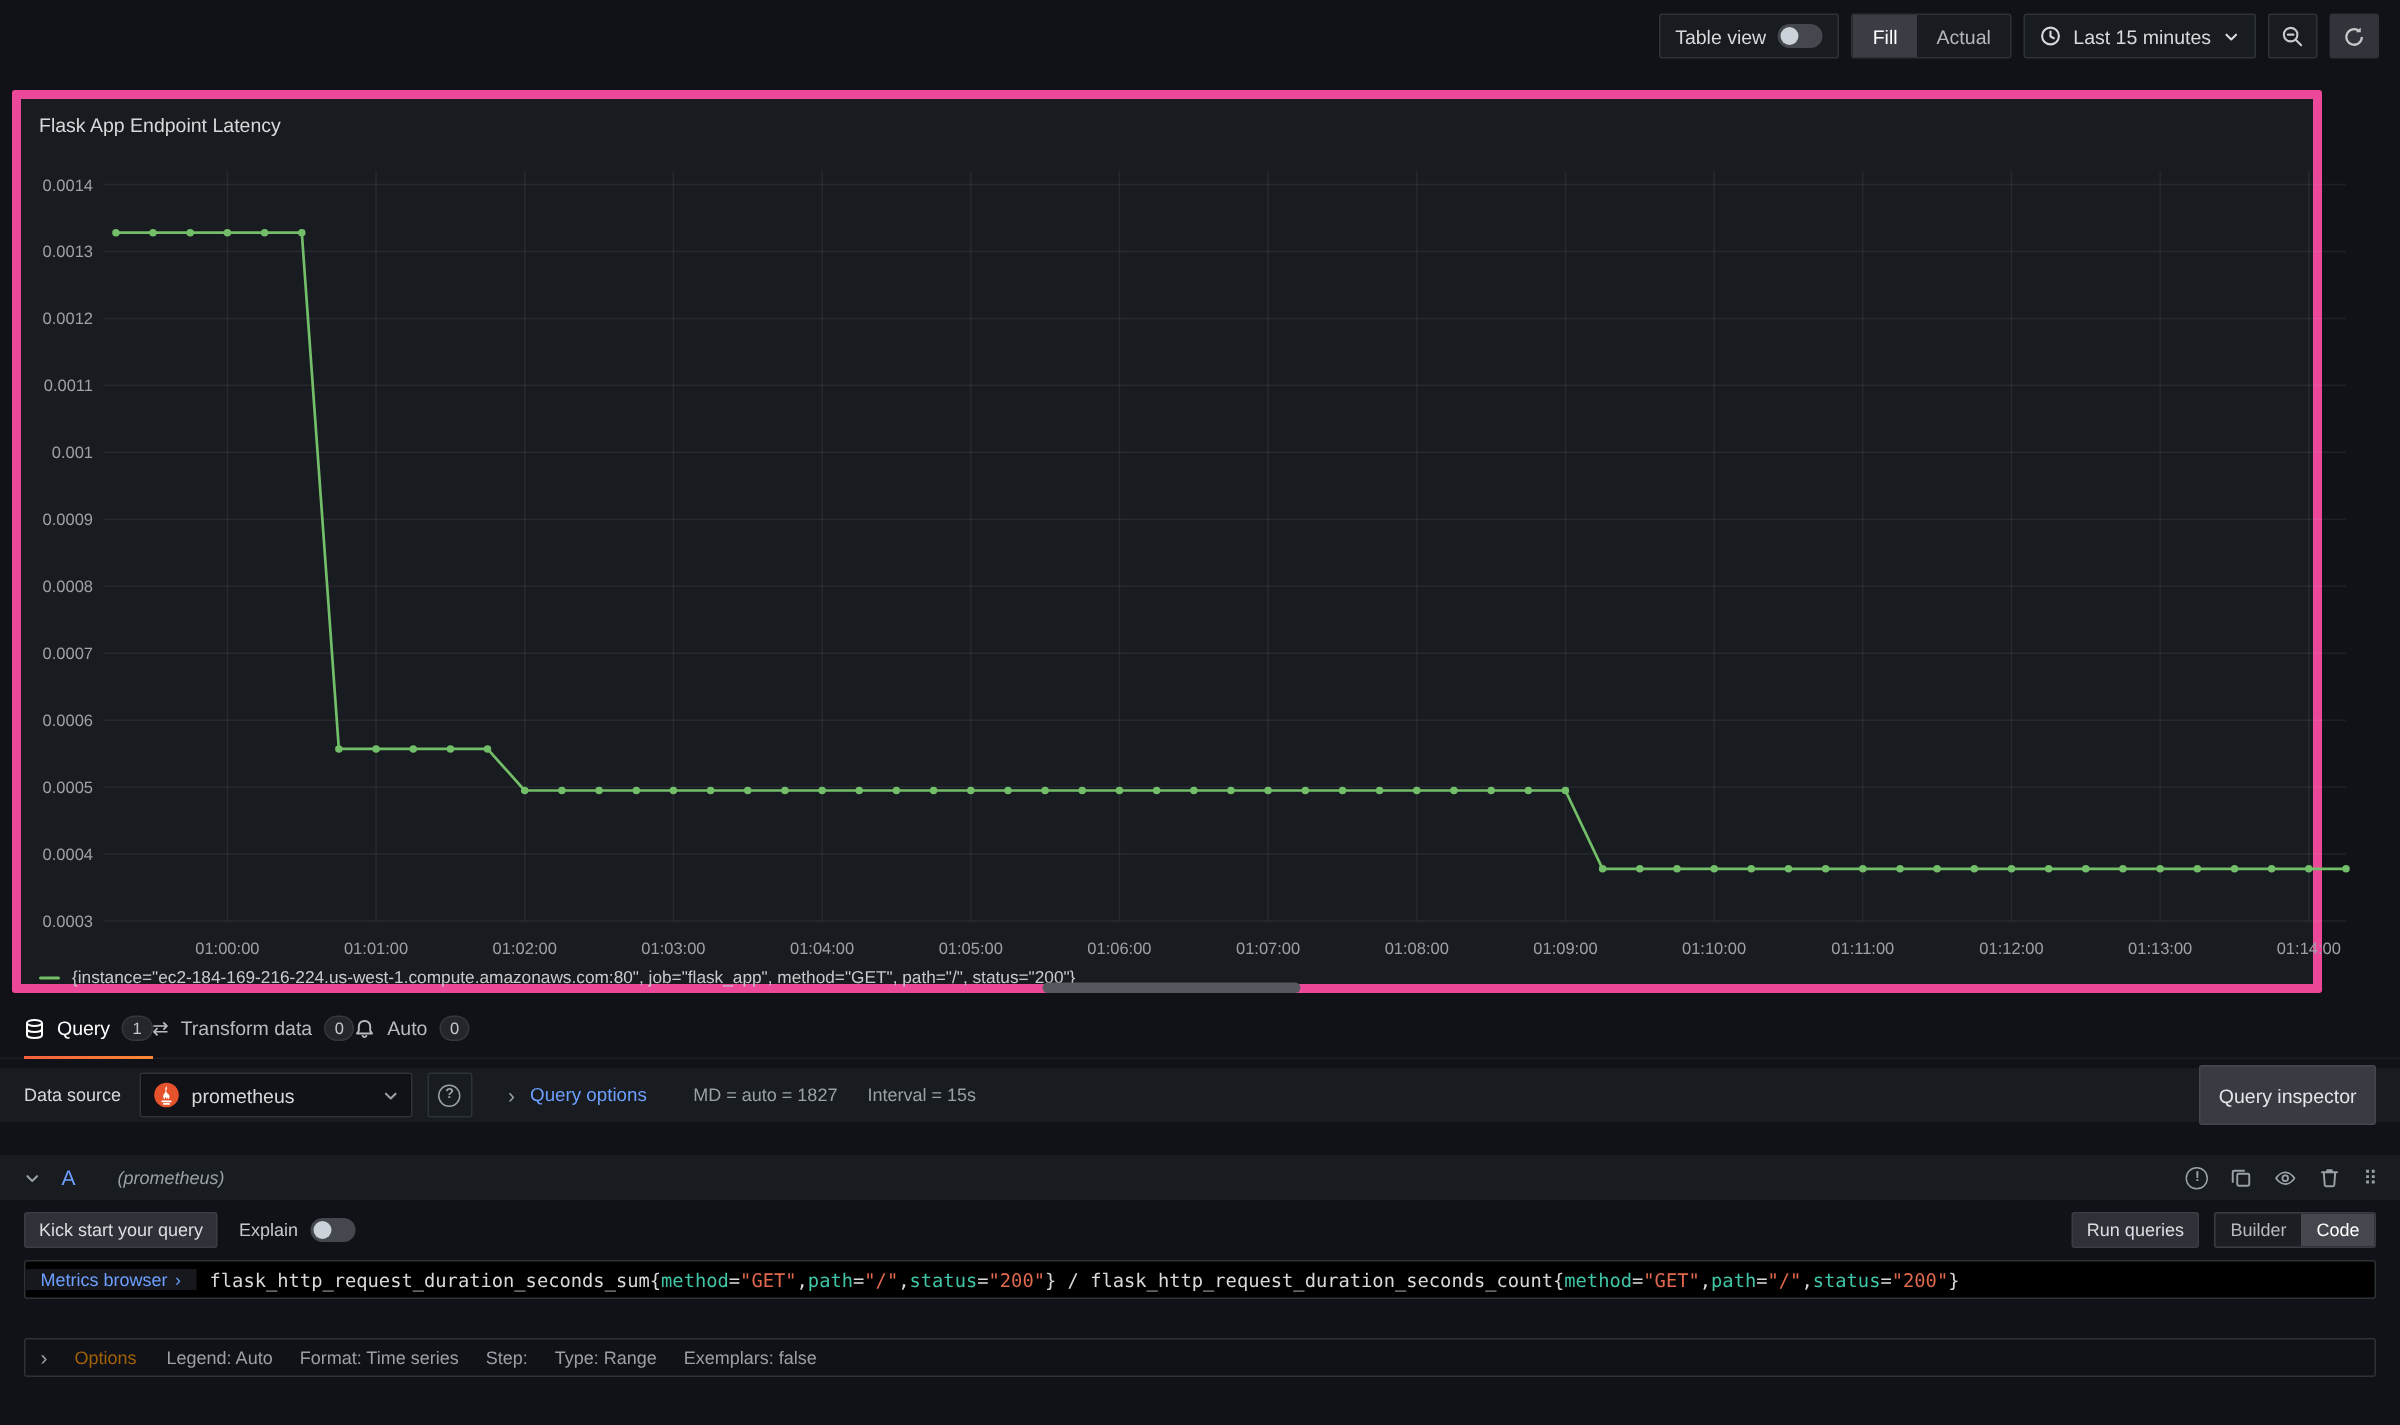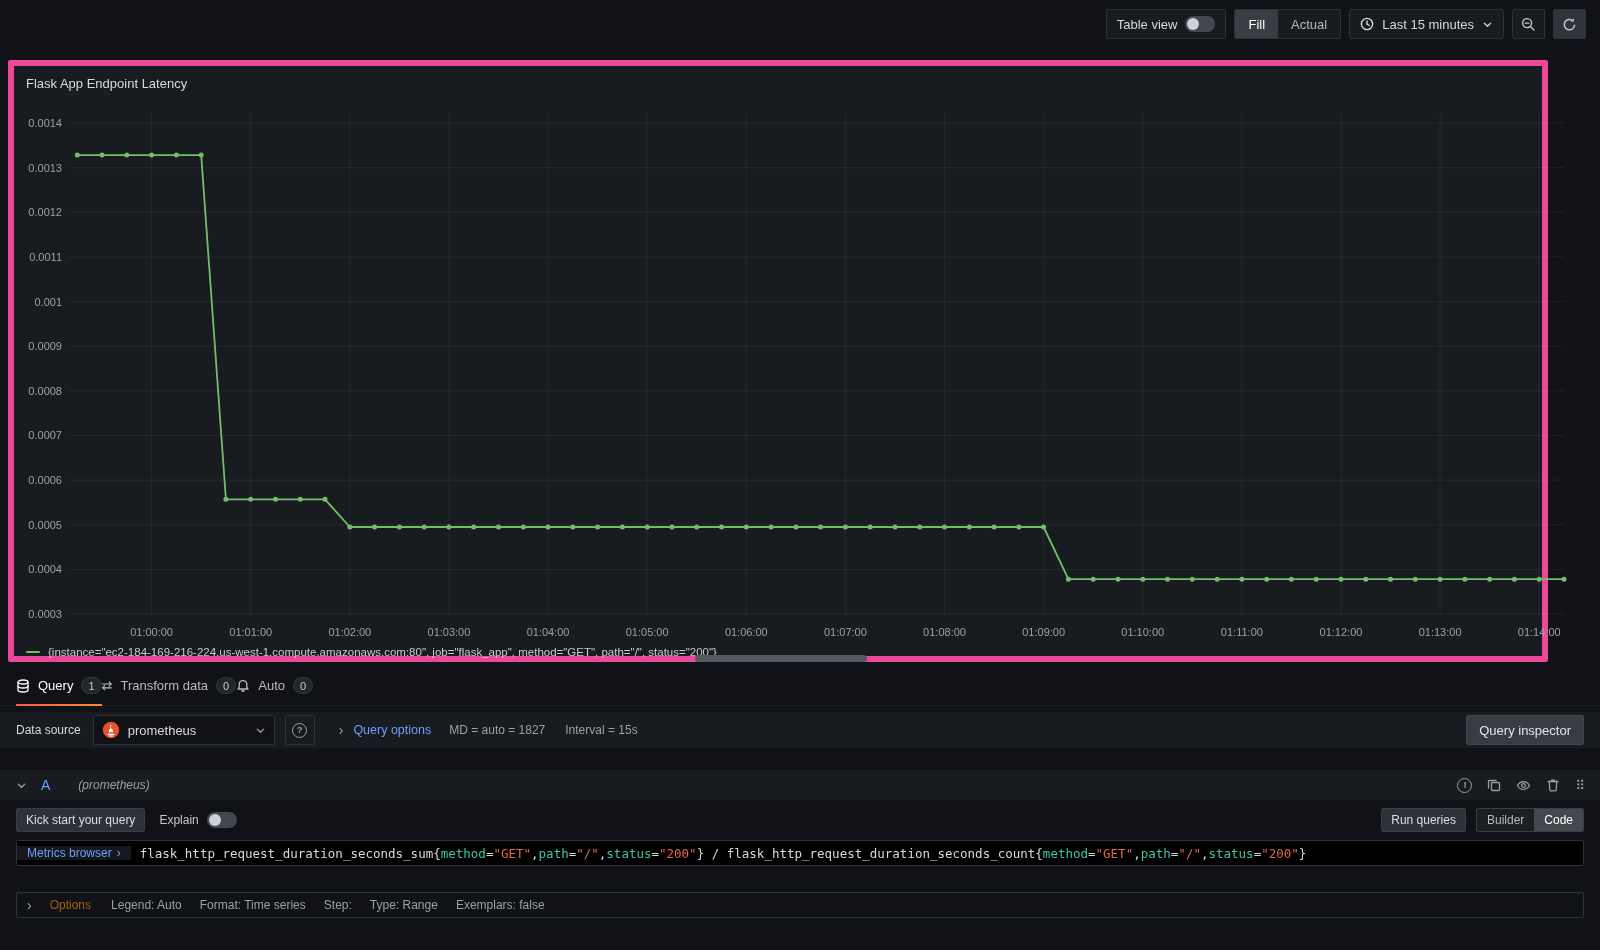--- a/index.html
+++ b/index.html
@@ -42,21 +42,21 @@
   .ds-row{position:absolute;top:712px;left:0;right:0;height:36px;background:#181b1f;display:flex;align-items:center;gap:10px;padding:0 16px}
   .ds-label{font-size:12px;font-weight:500;color:#d8d9da;margin-right:2px}
   .select{height:30px;width:182px;background:#111217;border:1px solid #2c3235;border-radius:2px;display:flex;align-items:center;gap:8px;padding:0 8px;font-size:13px;cursor:pointer}
   .select .grow{flex:1}
   .icon-btn{width:30px;height:30px;border:1px solid #2c3235;border-radius:2px;display:flex;align-items:center;justify-content:center;background:transparent;color:#9aa0a6;cursor:pointer}
   .circle-icon{width:15px;height:15px;border:1.4px solid currentColor;border-radius:50%;display:flex;align-items:center;justify-content:center;font-size:9.5px;font-weight:700;line-height:1}
   .chev-text{color:#9aa0a6;font-size:14px;line-height:1}
   .link-blue{color:#6e9fff;font-size:12.5px;font-weight:500;cursor:pointer}
   .dim{color:#9aa0a6;font-size:12px}
   .spacer{flex:1}
-  .btn{height:30px;padding:0 12px;background:#383b42;border:1px solid #44474e;border-radius:2px;color:#e3e5e8;font-size:13px;display:flex;align-items:center;cursor:pointer;white-space:nowrap}
+  .btn{height:40px;padding:0 12px;background:#383b42;border:1px solid #44474e;border-radius:2px;color:#e3e5e8;font-size:13px;display:flex;align-items:center;cursor:pointer;white-space:nowrap}
 
   
   .qhdr{position:absolute;top:770px;left:0;right:0;height:30px;background:#181b1f;display:flex;align-items:center;padding:0 16px}
   .qhdr .ref{color:#6e9fff;font-size:14px;font-weight:500;margin-left:14px}
   .qhdr .hint{color:#9aa0a6;font-size:12px;font-style:italic;margin-left:28px}
   .qhdr .right{margin-left:auto;display:flex;gap:15px;align-items:center;color:#9aa0a6}
   .qhdr .right .icon{cursor:pointer}
   .grip{font-size:13px;color:#9aa0a6;letter-spacing:-1px;cursor:grab}
 
   
@@ -310,21 +310,21 @@
           </svg>
       </span>
     </div>
     <div class="icon-btn">
       <span class="circle-icon">
           <span>?</span>
         </span>
     </div>
     <span class="chev-text" style="margin-left:14px">›</span>
     <span class="link-blue">Query options</span>
-    <span class="dim" style="margin-left:8px">MD = auto = 1827</span>
+    <span class="dim" style="margin-left:21px">MD = auto = 1827</span>
     <span class="dim" style="margin-left:10px">Interval = 15s</span>
     <span class="spacer"></span>
     <div class="btn">Query inspector</div>
   </div>
 
   <div class="qhdr">
     <span class="icon" style="color:#9aa0a6">
       <svg width="11" height="11" viewBox="0 0 12 12">
           <path d="M2.5 4.5 6 8l3.5-3.5" fill="none" stroke="currentColor" stroke-width="1.5" stroke-linecap="round" stroke-linejoin="round"></path>
         </svg>

